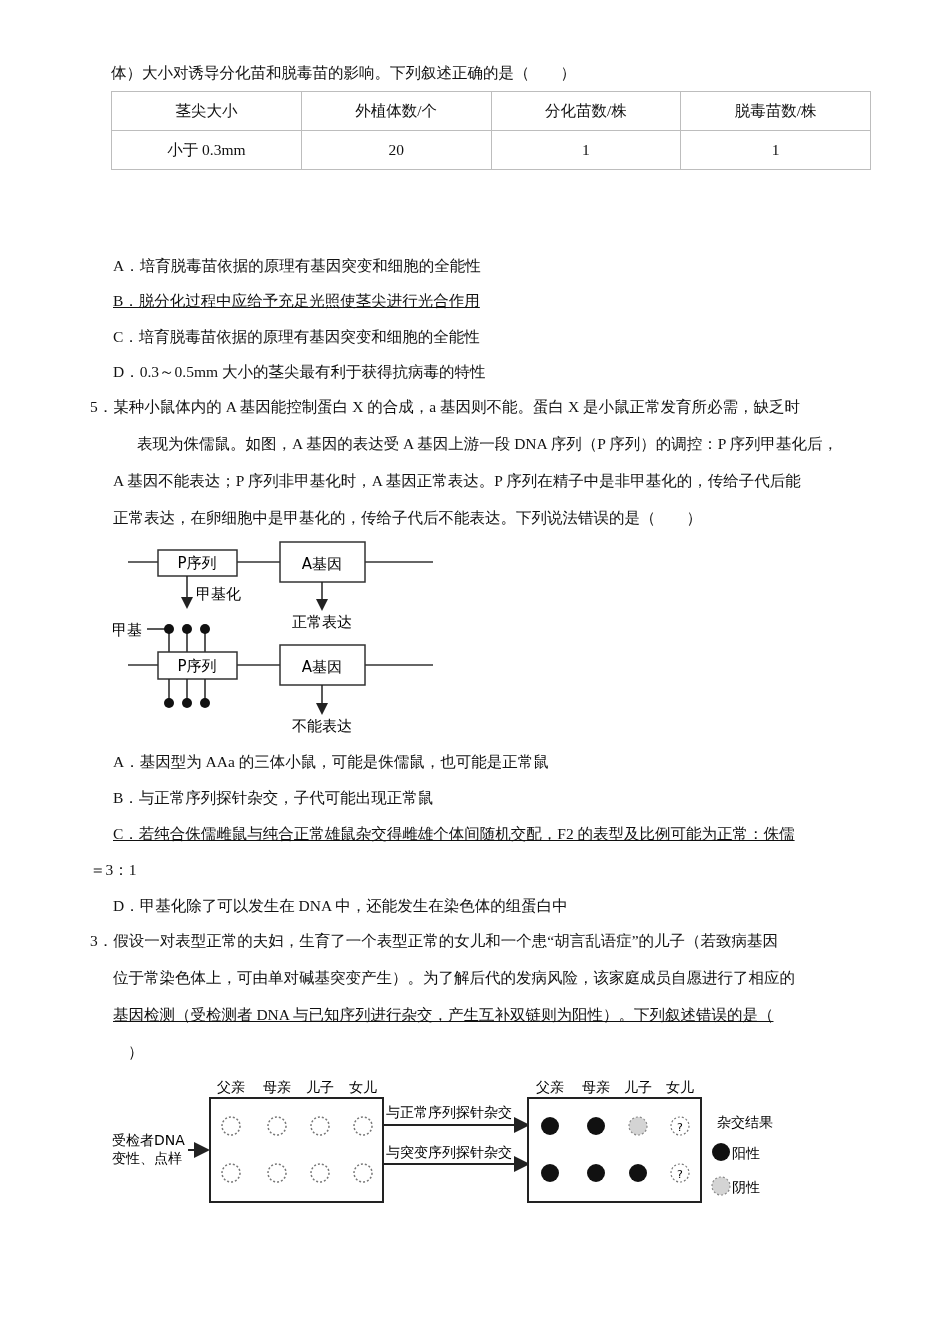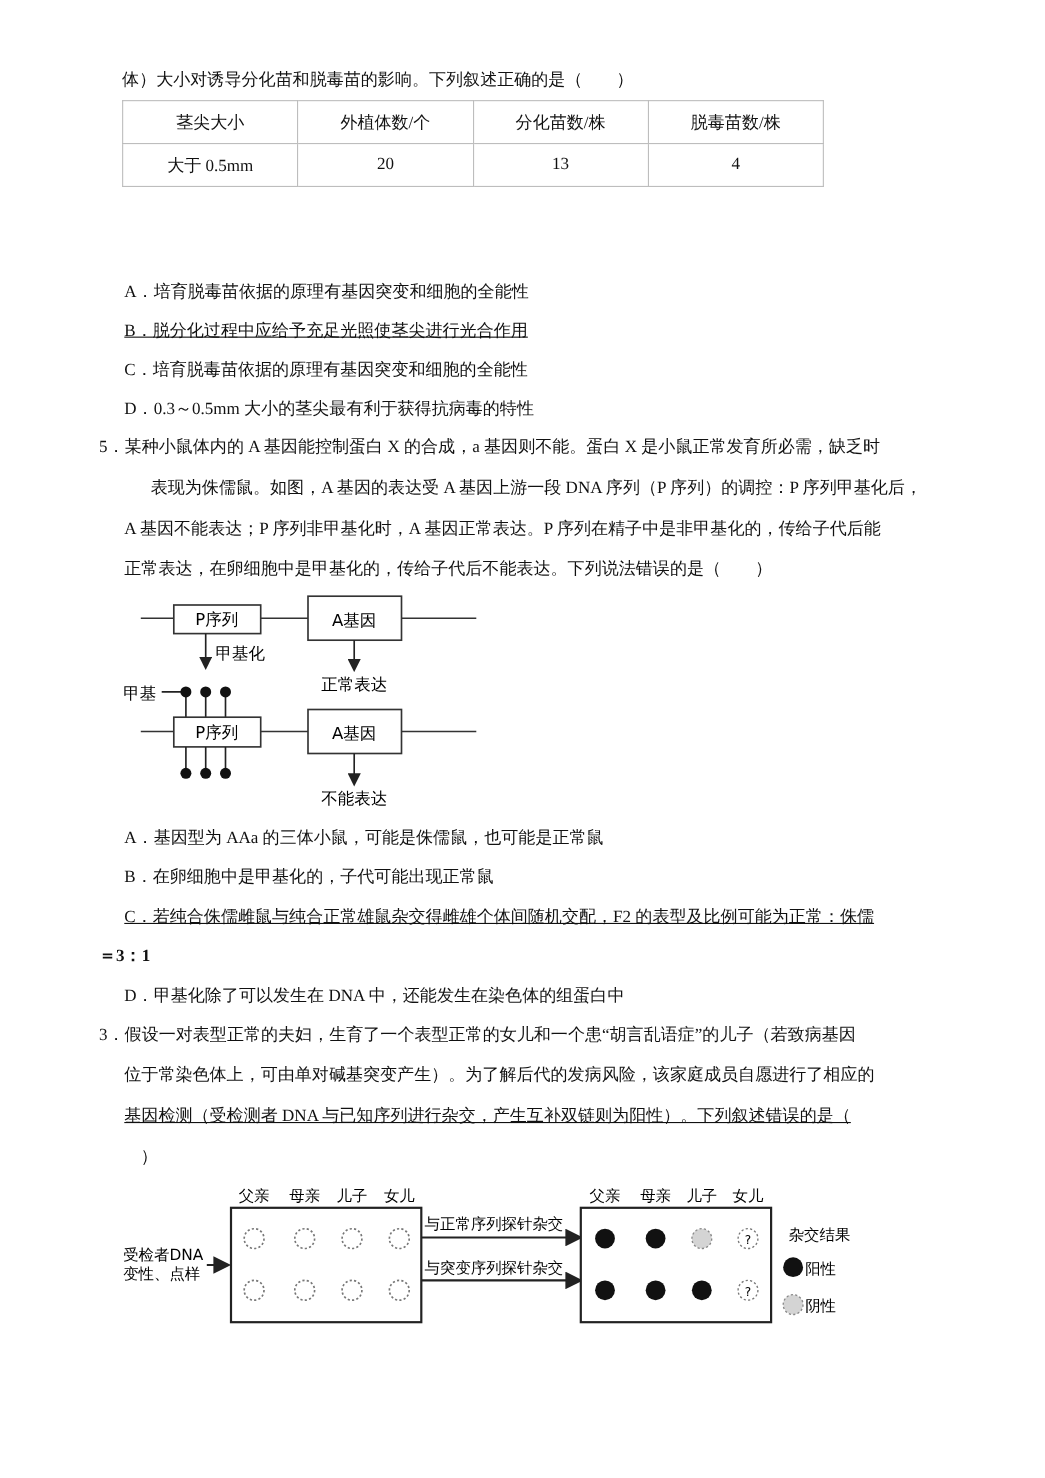--- a/index.html
+++ b/index.html
@@ -4,21 +4,21 @@
 <style>
   html, body { margin: 0; padding: 0; background: #ffffff; }
   body {
     width: 950px; height: 1344px; position: relative; overflow: hidden;
     font-family: "Liberation Serif", "DejaVu Serif", serif;
     color: #111; font-size: 15.5px;
   }
   .line { position: absolute; white-space: nowrap; line-height: 20px; }
   table.data {
     position: absolute; left: 111px; top: 91px;
-    border-collapse: collapse; width: 638px;
+    border-collapse: collapse; width: 760px;
   }
   table.data td {
     border: 1px solid #bdbdbd; height: 38px; text-align: center;
     font-size: 15.5px; padding: 0; width: 25%;
   }
   .diagram { position: absolute; }
   .diagram svg text { font-family: "DejaVu Sans", "Liberation Sans", sans-serif; }
 </style>
 </head>
 <body>
@@ -27,24 +27,24 @@
 
 <table class="data">
   <tbody>
       <tr>
     <td>茎尖大小</td>
     <td>外植体数/个</td>
     <td>分化苗数/株</td>
     <td>脱毒苗数/株</td>
   </tr>
   <tr>
-    <td>大于 0.5mm</td>
+    <td>小于 0.3mm</td>
     <td>20</td>
-    <td>13</td>
-    <td>4</td>
+    <td>1</td>
+    <td>1</td>
   </tr>
 </tbody>
   </table>
 
 <div class="line" style="left:113px; top:256px;">A．培育脱毒苗依据的原理有基因突变和细胞的全能性</div>
 <div class="line" style="left:113px; top:291px;text-decoration:underline;">B．脱分化过程中应给予充足光照使茎尖进行光合作用</div>
 <div class="line" style="left:113px; top:327px;">C．培育脱毒苗依据的原理有基因突变和细胞的全能性</div>
 <div class="line" style="left:113px; top:362px;">D．0.3～0.5mm 大小的茎尖最有利于获得抗病毒的特性</div>
 
 <div class="line" style="left:90px; top:397px;">5．某种小鼠体内的 A 基因能控制蛋白 X 的合成，a 基因则不能。蛋白 X 是小鼠正常发育所必需，缺乏时</div>
@@ -95,23 +95,23 @@
     <line x1="105" y1="144" x2="105" y2="167" stroke="#222" stroke-width="1.5"></line>
     <circle cx="69" cy="168" r="5" fill="#111"></circle>
     <circle cx="87" cy="168" r="5" fill="#111"></circle>
     <circle cx="105" cy="168" r="5" fill="#111"></circle>
     <line x1="222" y1="150" x2="222" y2="174" stroke="#222" stroke-width="1.5" marker-end="url(#arrowA)"></line>
     <text x="222" y="196" text-anchor="middle" font-size="15">不能表达</text>
   </svg>
 </div>
 
 <div class="line" style="left:113px; top:752px;">A．基因型为 AAa 的三体小鼠，可能是侏儒鼠，也可能是正常鼠</div>
-<div class="line" style="left:113px; top:788px;">B．在卵细胞中是甲基化的，子代可能出现正常鼠</div>
+<div class="line" style="left:113px; top:788px;">B．与正常序列探针杂交，子代可能出现正常鼠</div>
 <div class="line" style="left:113px; top:824px;text-decoration:underline;">C．若纯合侏儒雌鼠与纯合正常雄鼠杂交得雌雄个体间随机交配，F2 的表型及比例可能为正常：侏儒</div>
-<div class="line" style="left:90px; top:860px;font-weight:bold;">＝3：1</div>
+<div class="line" style="left:90px; top:860px;">＝3：1</div>
 <div class="line" style="left:113px; top:896px;">D．甲基化除了可以发生在 DNA 中，还能发生在染色体的组蛋白中</div>
 
 <div class="line" style="left:90px; top:931px;">3．假设一对表型正常的夫妇，生育了一个表型正常的女儿和一个患“胡言乱语症”的儿子（若致病基因</div>
 <div class="line" style="left:113px; top:968px;">位于常染色体上，可由单对碱基突变产生）。为了解后代的发病风险，该家庭成员自愿进行了相应的</div>
 <div class="line" style="left:113px; top:1005px;text-decoration:underline;">基因检测（受检测者 DNA 与已知序列进行杂交，产生互补双链则为阳性）。下列叙述错误的是（</div>
 <div class="line" style="left:128px; top:1042px;">）</div>
 
 <div class="diagram" style="left:100px; top:1065px; width:700px; height:145px;">
   <svg width="700" height="145" viewBox="0 0 700 145">
     <defs>

